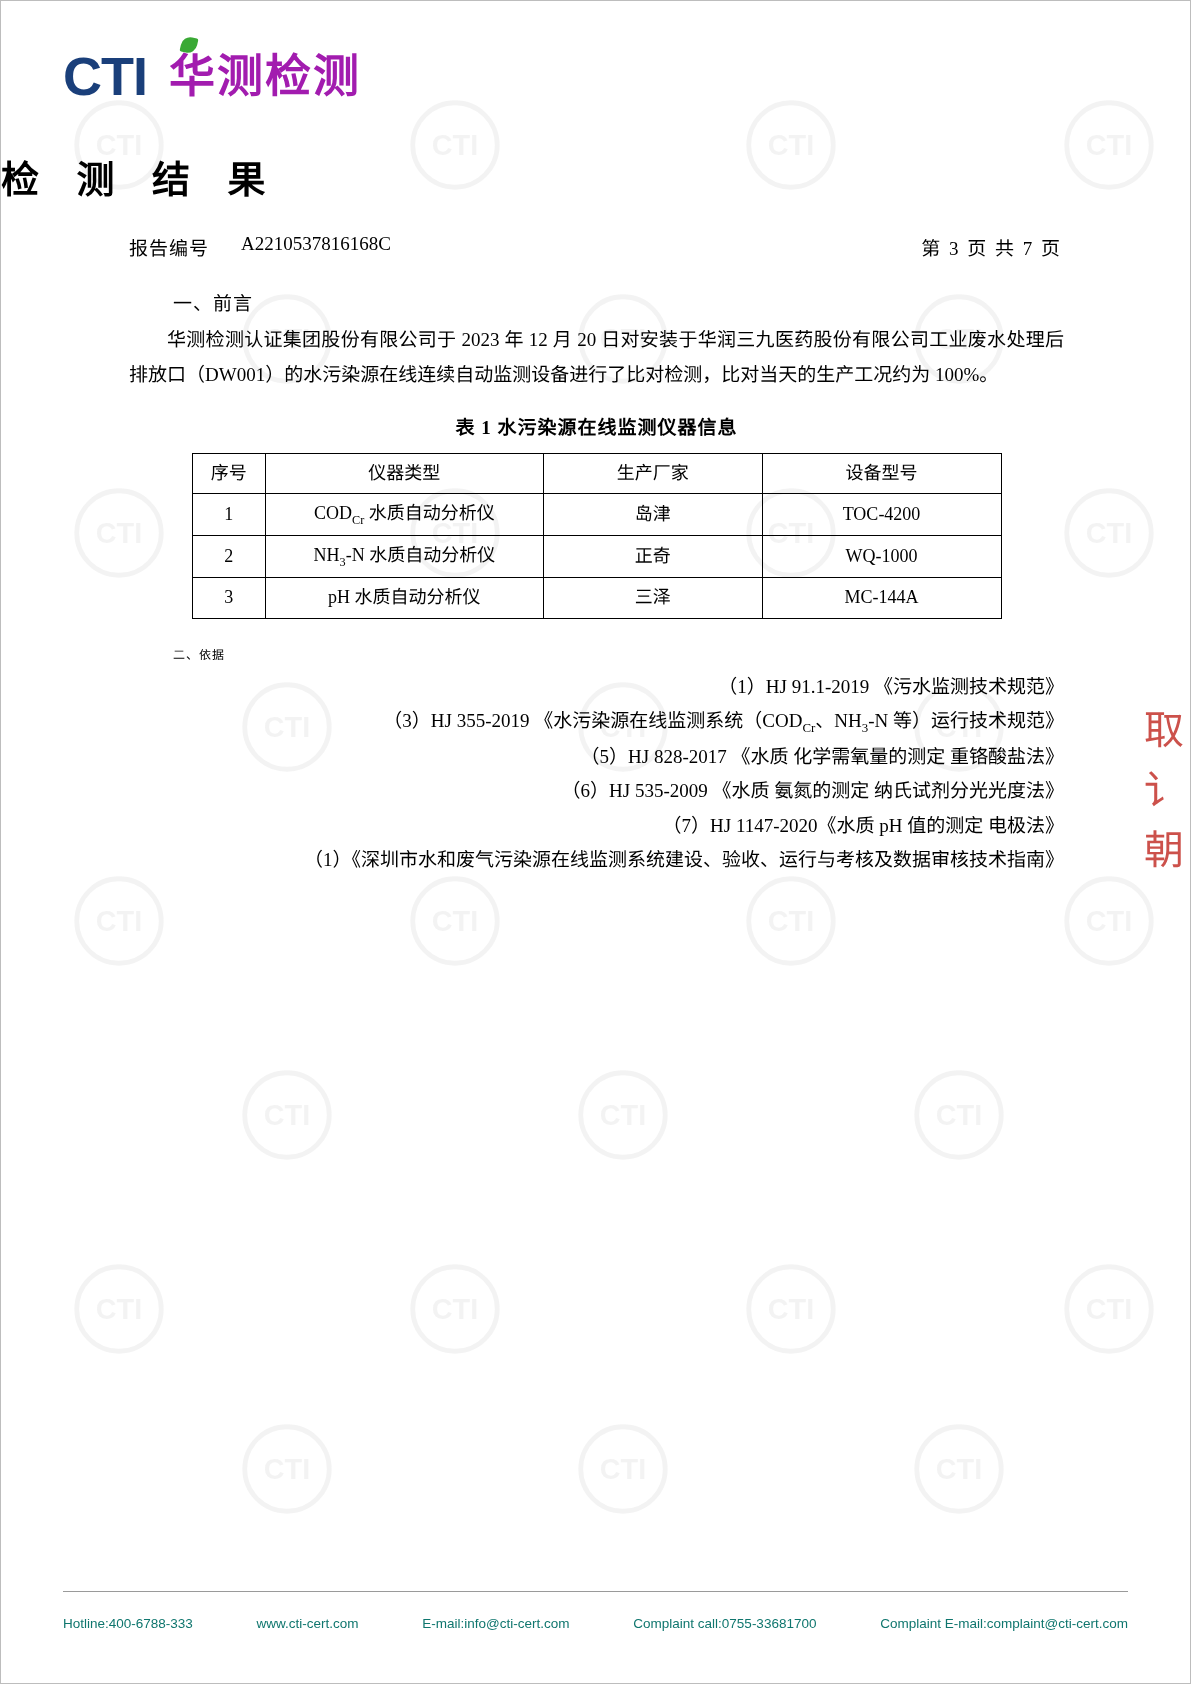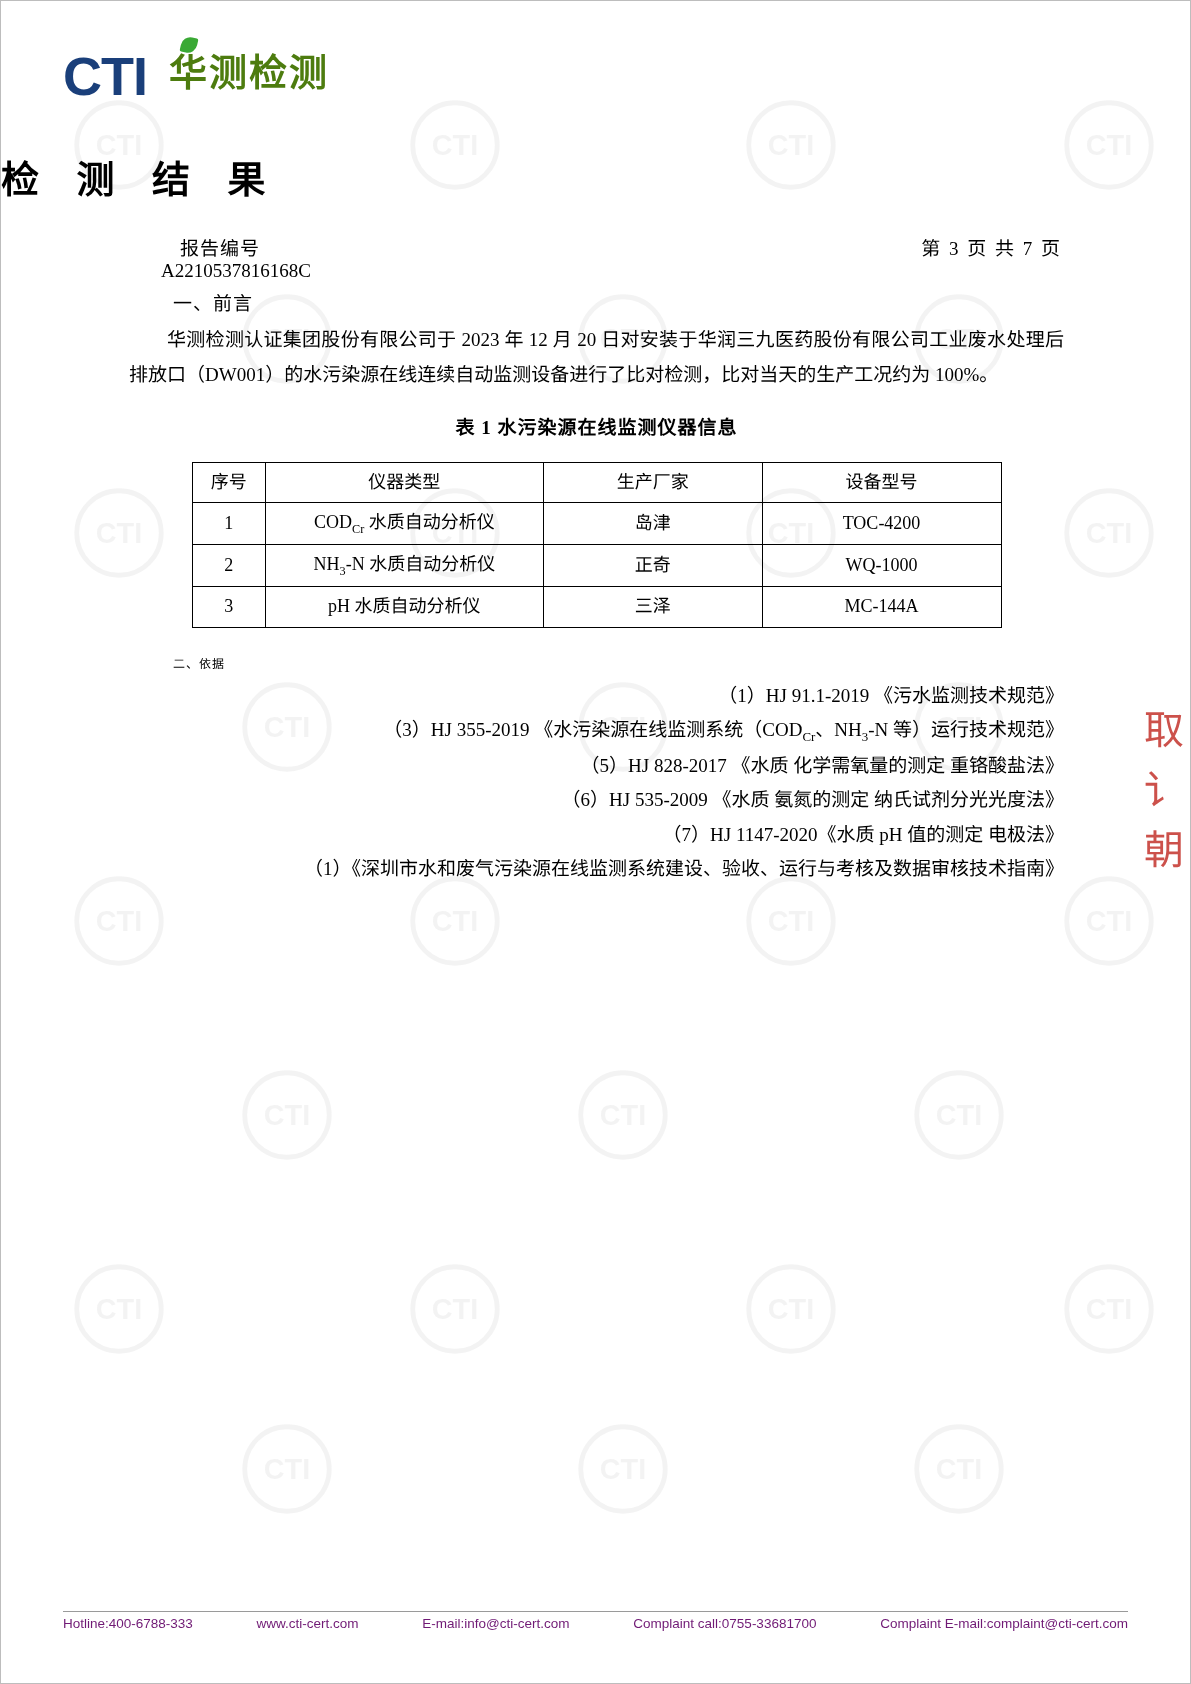--- a/index.html
+++ b/index.html
@@ -57,24 +57,24 @@
     position: absolute;
     left: 118px;
     top: -12px;
     width: 16px;
     height: 16px;
     background: #3aa935;
     border-radius: 60% 10% 60% 10%;
     transform: rotate(12deg);
   }
   .logo-cn {
-    font-family: Liberation Mono, monospace;
+    font-family: Liberation Sans, sans-serif;
     font-weight: 700;
-    font-size: 38px;
-    color: #4d7c0f;
+    font-size: 46px;
+    color: #a21caf;
     margin-left: 22px;
     letter-spacing: 2px;
     line-height: 1;
   }
 
   
   .doc-title {
     position: absolute;
     top: 148px;
     left: 0;
@@ -92,21 +92,21 @@
     position: absolute;
     top: 232px;
     left: 128px;
     right: 128px;
     display: flex;
     justify-content: space-between;
     align-items: baseline;
     font-size: 19px;
     z-index: 3;
   }
-  .report-left { display: flex; align-items: center; flex-direction: column; }
+  .report-left { display: flex; align-items: flex-start; }
   .report-label { letter-spacing: 1px; }
   .report-number {
     margin-left: 32px;
     font-family: "Liberation Serif", serif;
   }
   .page-info { letter-spacing: 2px; }
 
   
   .content {
     position: absolute;
@@ -126,21 +126,21 @@
     text-indent: 2em;
     text-align: justify;
     font-size: 19px;
     line-height: 1.85;
     margin: 0 0 4px 0;
   }
   .tbl-caption {
     text-align: center;
     font-weight: 700;
     font-size: 19px;
-    margin: 18px 0 18px 0;
+    margin: 18px 0 9px 0;
     letter-spacing: 1px;
   }
   table.info {
     border-collapse: collapse;
     width: 810px;
     margin: 0 auto;
     font-size: 18px;
   }
   table.info th, table.info td {
     border: 1px solid #000;
@@ -189,26 +189,26 @@
     height: 200px;
   }
 
   
   .footer {
     position: absolute;
     left: 62px;
     right: 62px;
     bottom: 52px;
     border-top: 1px solid #9a9a9a;
-    padding-top: 4px;
+    padding-top: 24px;
     display: flex;
     justify-content: space-between;
     font-family: "Liberation Sans", sans-serif;
     font-size: 13.5px;
-    color: #701a75;
+    color: #0f766e;
     z-index: 3;
   }
   .footer span { white-space: nowrap; }
 </style>
 </head>
 <body>
 
 <div class="page">
 
   <div class="watermarks" id="wm-layer">

